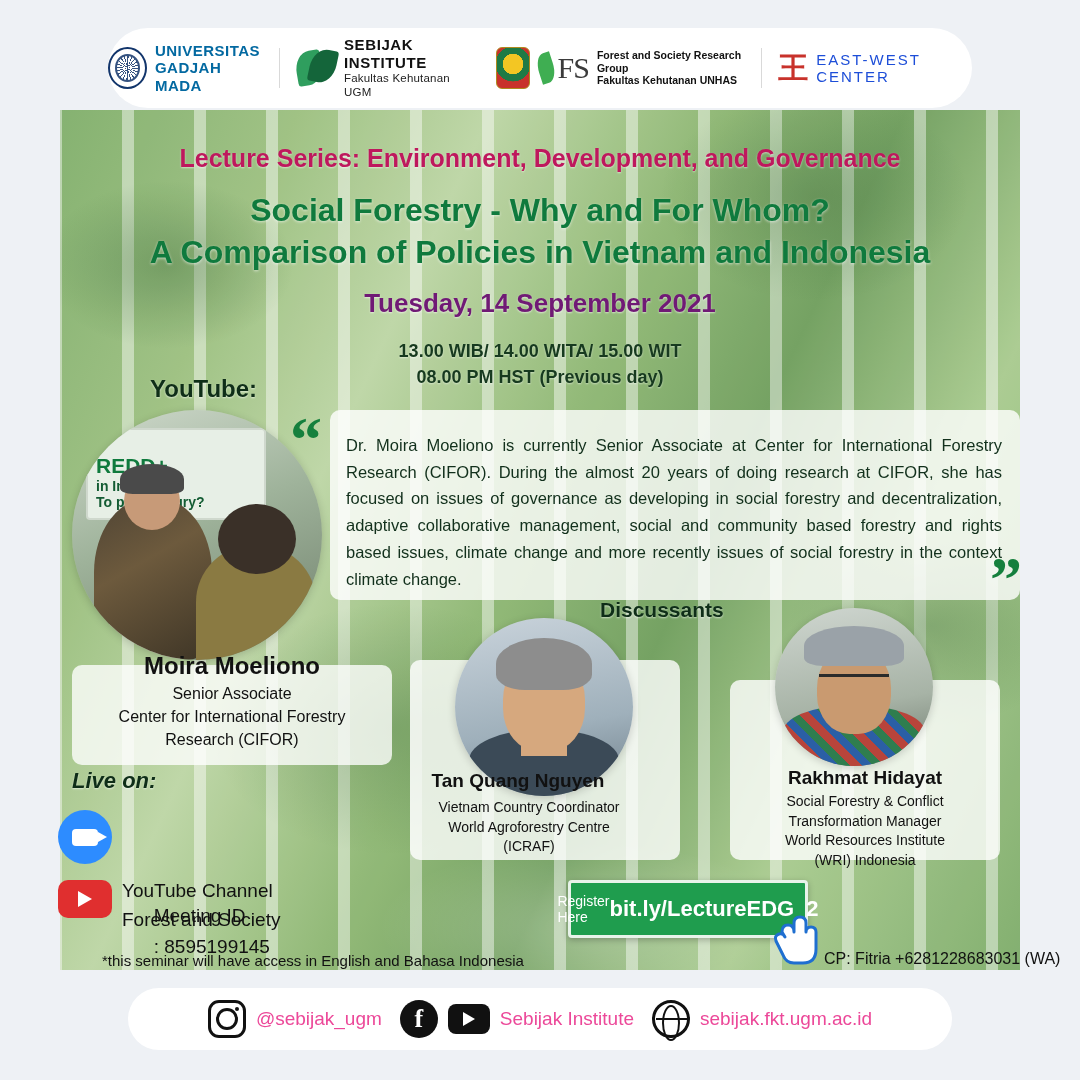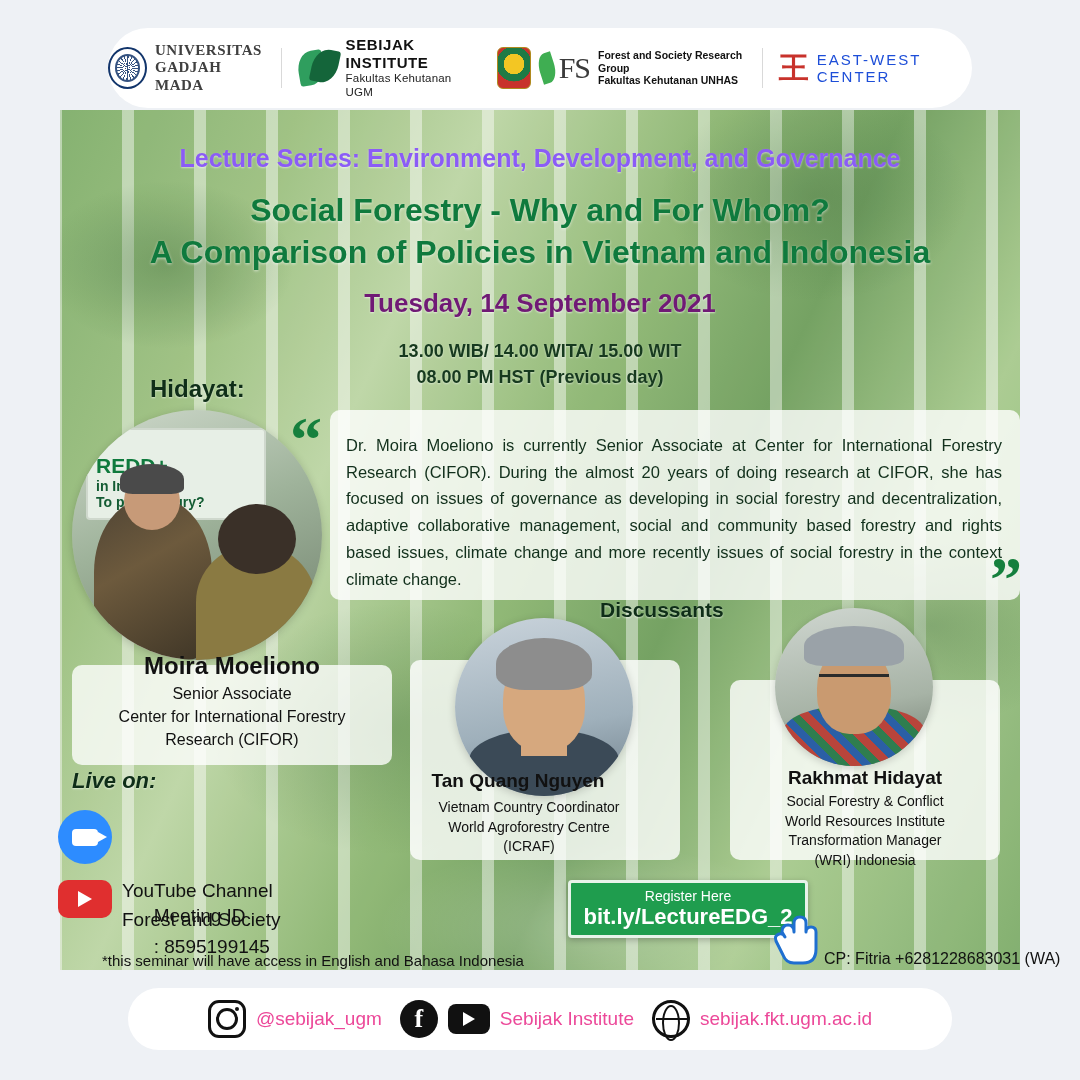--- a/index.html
+++ b/index.html
@@ -54,21 +54,21 @@
     width: 42px; height: 42px; border-radius: 50%;
     border: 2px solid #12356b; position: relative;
   }
   .logo-ugm-mark::before{
     content:""; position:absolute; inset:5px; border-radius:50%;
     border:2px solid #12356b;
     background:
       repeating-conic-gradient(#12356b 0 6deg, #fff 6deg 18deg);
     opacity:.85;
   }
-  .logo-ugm-text { color:#404040; font-size:15px; font-weight:700; letter-spacing:.5px; line-height:1.15;font-family:Liberation Serif, serif; }
+  .logo-ugm-text { color:#0369a1; font-size:15px; font-weight:700; letter-spacing:.5px; line-height:1.15; }
   .sebijak-mark { width:46px; height:42px; position:relative; }
   .sebijak-mark .leaf1, .sebijak-mark .leaf2{
     position:absolute; width:26px; height:34px; background:#1f7a45;
     border-radius: 60% 10% 60% 10%;
   }
   .sebijak-mark .leaf1{ left:0; top:4px; transform: rotate(-10deg); background:#2f9e5e;}
   .sebijak-mark .leaf2{ left:14px; top:2px; transform: rotate(12deg); background:#14653a;}
   .sebijak-text{ line-height:1.2; }
   .sebijak-text .t1{ font-size:15px; font-weight:700; color:#111; letter-spacing:.6px;}
   .sebijak-text .t2{ font-size:11.5px; color:#222; letter-spacing:.2px;}
@@ -81,21 +81,21 @@
   .fs-leaf{ width:16px; height:30px; background:#3fae52; border-radius:60% 0 60% 0; transform:rotate(-18deg);}
   .fs-letters{ font-family:"Liberation Serif", serif; font-size:30px; color:#3b3b3b; font-weight:400; letter-spacing:-1px;}
   .fs-text{ line-height:1.2; font-size:10.5px; color:#111; font-weight:700;}
   .ewc-mark{ color:#c8322b; font-size:30px; font-weight:700; font-family:"Liberation Serif", serif; }
   .ewc-text{ font-size:15px; letter-spacing:2px; color:#1d4ed8; font-weight:400;}
   .logo-sep{ width:1px; height:40px; background:#d9d9d9;}
 
   
   .series-title{
     position:absolute; top:144px; left:0; width:1080px; text-align:center;
-    color:#8b5cf6; font-size:25px; font-weight:700; z-index:5;
+    color:#be185d; font-size:25px; font-weight:700; z-index:5;
     text-shadow: 0 1px 2px rgba(255,255,255,.55);
   }
   .main-title{
     position:absolute; top:190px; left:40px; width:1000px; text-align:center;
     color:#0f7a3d; font-size:32px; font-weight:700; line-height:1.3; z-index:5;
     text-shadow: 0 1px 3px rgba(255,255,255,.6);
   }
   .date-line{
     position:absolute; top:288px; left:0; width:1080px; text-align:center;
     color:#701a75; font-size:26px; font-weight:700; z-index:5;
@@ -255,21 +255,21 @@
   .yt-icon .tri{ width:0;height:0;border-style:solid;border-width:8px 0 8px 14px;border-color:transparent transparent transparent #fff;}
   .yt-lines{
     position:absolute; left:122px; top:876px; z-index:6; font-size:19px; color:#111; line-height:1.55;
   }
 
   
   .register-btn{
     position:absolute; left:568px; top:880px; width:240px; height:58px; z-index:6;
     background:#1f9d4e; border:3px solid #e8f3ea; border-radius:4px;
     box-shadow: 0 2px 6px rgba(0,0,0,.25);
-    display:flex; flex-direction:column; align-items:center; justify-content:center;
+    display:flex; align-items:center; justify-content:center;
     color:#fff;
   }
   .register-btn .rl{ font-size:14px; }
   .register-btn .rv{ font-size:22px; font-weight:700; }
   .cursor-hand{
     position:absolute; left:768px; top:912px; width:52px; height:58px; z-index:7;
   }
   .cp-note{
     position:absolute; left:824px; top:950px; z-index:6; font-size:16px; color:#111;
   }
@@ -350,21 +350,21 @@
   <div class="main-title">
     <div>Social Forestry - Why and For Whom?</div>
     <div>A Comparison of Policies in Vietnam and Indonesia</div>
   </div>
   <div class="date-line">Tuesday, 14 September 2021</div>
   <div class="time-lines">
     <div>13.00 WIB/ 14.00 WITA/ 15.00 WIT</div>
     <div>08.00 PM HST (Previous day)</div>
   </div>
 
-  <div class="speaker-label">Hidayat:</div>
+  <div class="speaker-label">YouTube:</div>
   <div class="speaker-card"></div>
   <div class="speaker-photo">
     <div class="board">
       <span>REDD+</span>
       <div class="sub">in Indonesia</div>
       <div class="sub">To plan to bury?</div>
     </div>
     <div class="table"></div>
     <div class="person"></div>
     <div class="back-head"></div>
@@ -400,22 +400,22 @@
   <div class="disc-card disc2-card"></div>
   <div class="disc-photo disc2-photo d2">
     <div class="body"></div>
       <div class="face"></div>
       <div class="glasses"></div>
       <div class="cap"></div>
   </div>
   <div class="disc-name disc2-name">Rakhmat Hidayat</div>
   <div class="disc-role disc2-role">
     <div>Social Forestry &amp; Conflict</div>
+    <div>Transformation Manager</div>
     <div>World Resources Institute</div>
-    <div>Transformation Manager</div>
     <div>(WRI) Indonesia</div>
   </div>
 
   <div class="liveon-title">Live on:</div>
   <div class="zoom-icon">
       <div class="cam"></div>
     </div>
   <div class="zoom-lines">
     <div>
       <span>Meeting ID</span>

